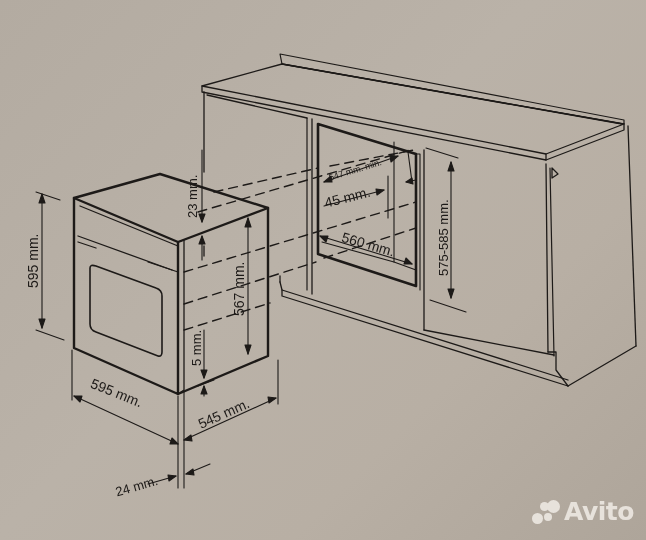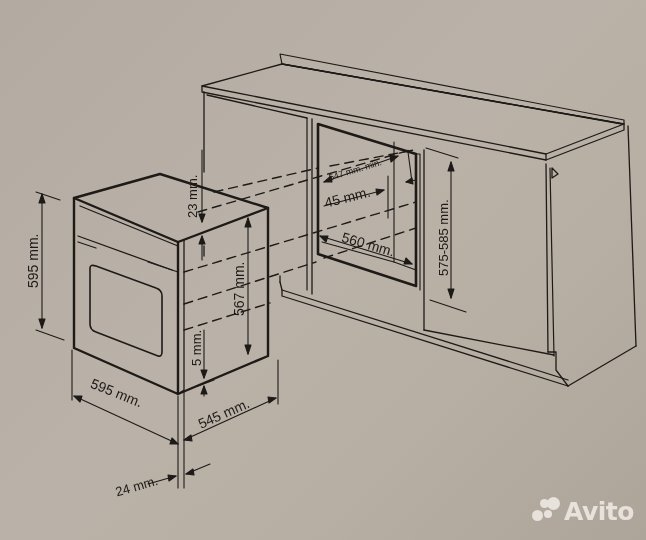--- a/index.html
+++ b/index.html
@@ -14,21 +14,21 @@
       background: linear-gradient(135deg, #b3aba1 0%, #bab2a8 45%, #b8afa4 70%, #aea59a 100%);
     }
     svg.diagram { position: absolute; left: 0; top: 0; }
     .dim-label {
       position: absolute; white-space: nowrap; color: #1d1a18;
       font-family: "Liberation Sans", sans-serif; font-weight: 400;
       transform-origin: 0 0; line-height: 1;
     }
     .watermark {
       position: absolute; right: 12px; bottom: 14px;
-      display: flex; gap: 4px;
+      display: flex; align-items: center; gap: 4px;
       color: #ece7e1; opacity: 0.92;
     }
     .watermark .dots { position: relative; width: 28px; height: 24px; }
     .watermark .dot { position: absolute; border-radius: 50%; background: #ece7e1; }
     .watermark .brand { font-size: 25px; font-weight: 700; letter-spacing: -0.5px; font-family: "DejaVu Sans", sans-serif; }
     .ghost {
       position: absolute; left: 395px; top: 398px; font-size: 34px; font-weight: 700;
       color: #b0a79c; opacity: 0.35; letter-spacing: 4px;
       font-family: "Liberation Sans", sans-serif;
     }

